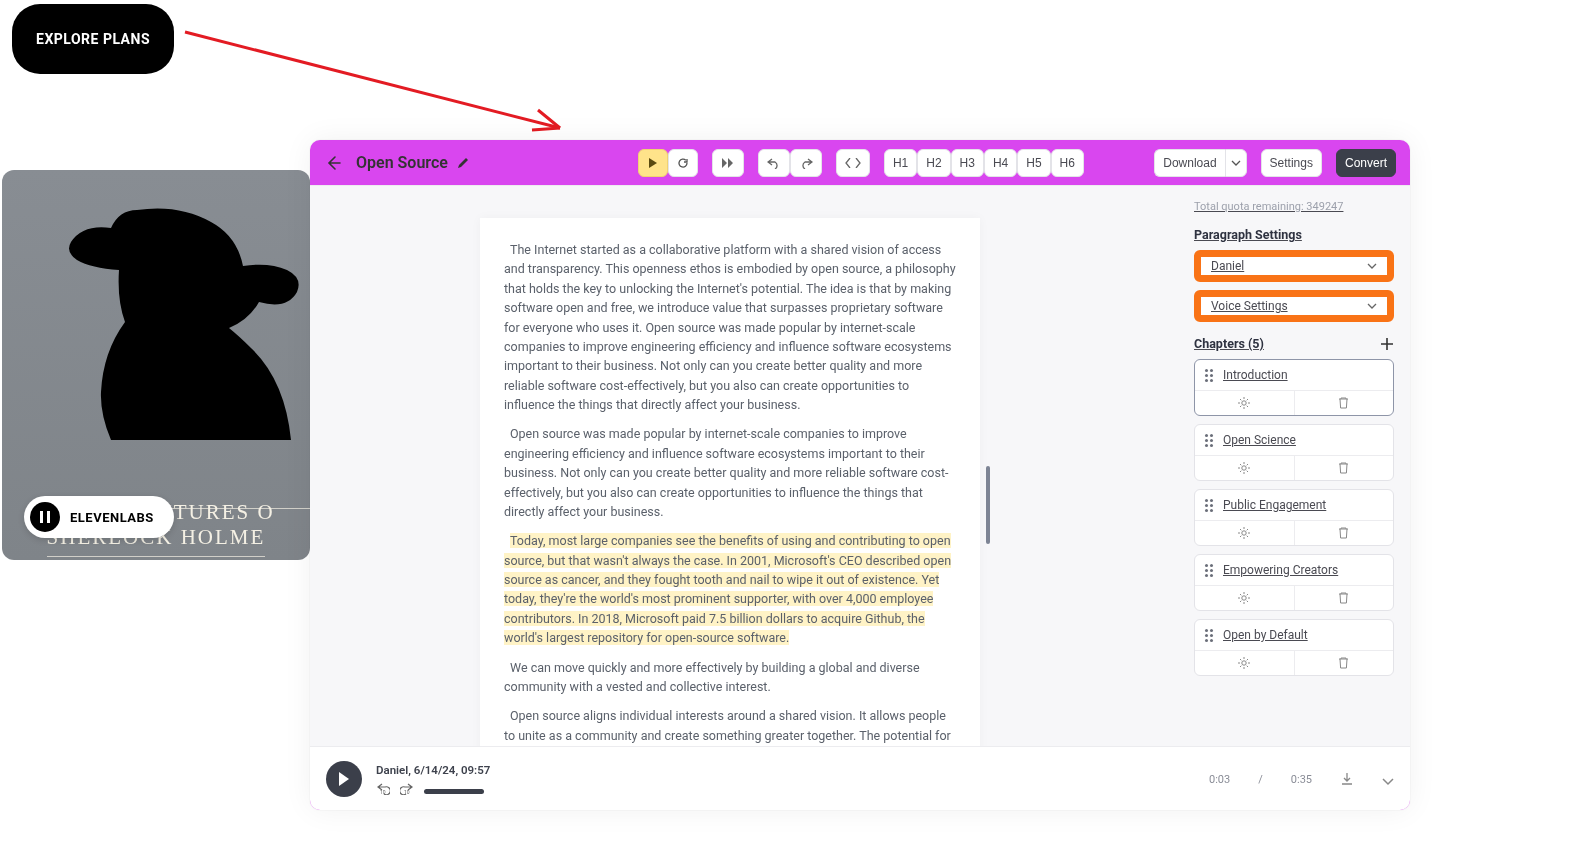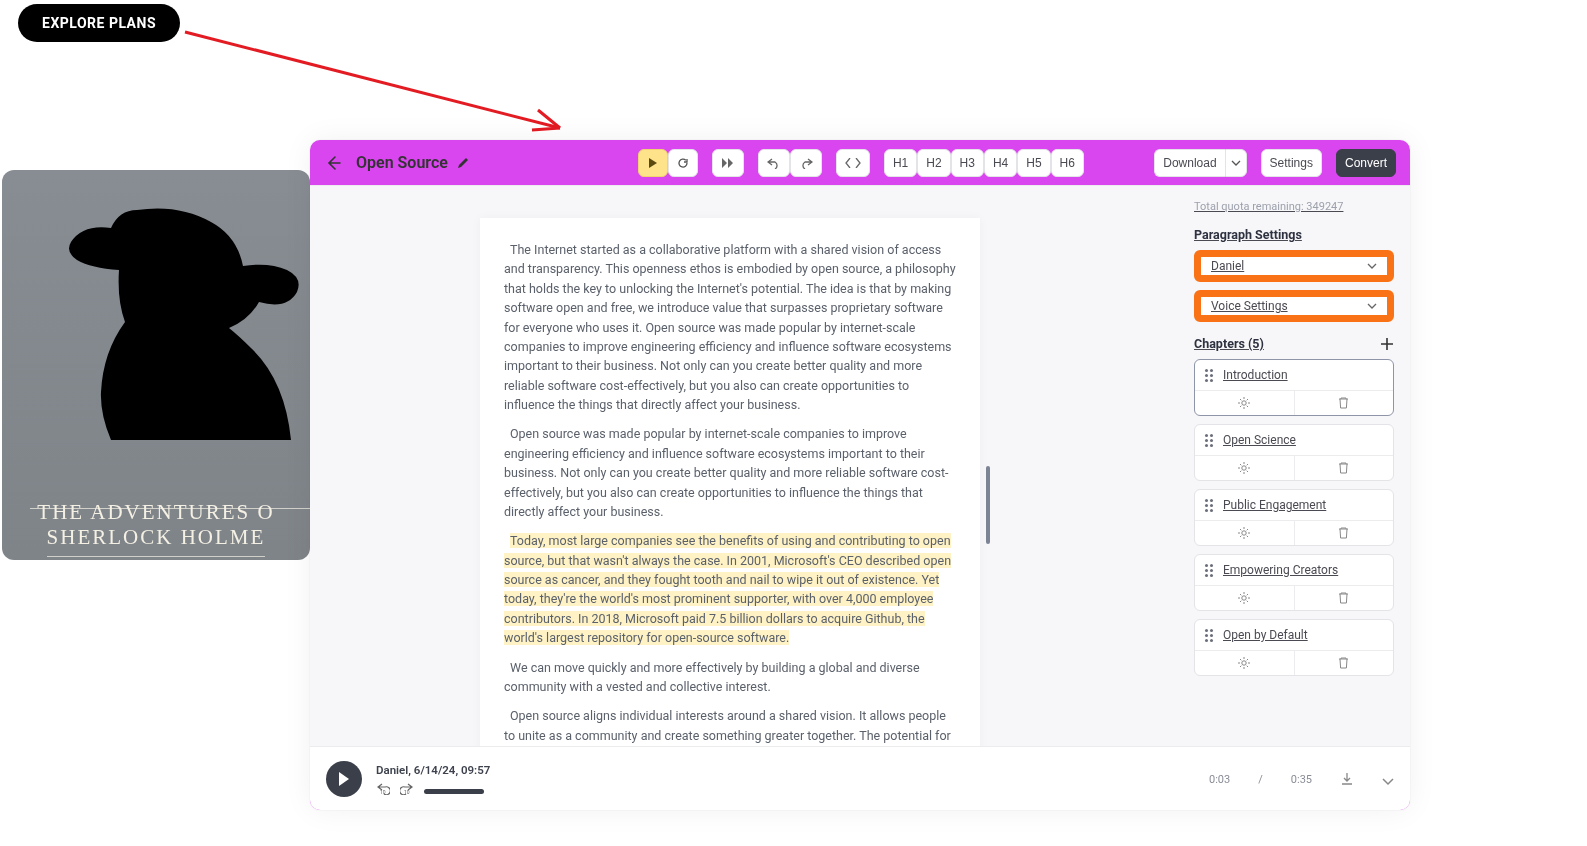--- a/index.html
+++ b/index.html
@@ -6,27 +6,27 @@
   body {
     font-family: -apple-system, BlinkMacSystemFont, "Segoe UI", Roboto, Helvetica, Arial, sans-serif;
     background: #fff;
     width: 1587px;
     height: 846px;
     position: relative;
     overflow: hidden;
   }
   .explore-pill {
     position: absolute;
-    top: 4px; left: 18px;
+    top: 4px; left: 12px;
     background: #000;
     color: #fff;
     font-weight: 700;
     font-size: 14px;
     letter-spacing: .5px;
-    padding: 11px 24px;
+    padding: 27px 24px;
     border-radius: 28px;
   }
   
   .arrow {
     position: absolute;
     top: 20px; left: 180px;
     width: 400px; height: 130px;
     pointer-events: none;
   }
   
@@ -253,20 +253,29 @@
 
 <div class="book-card">
   <svg class="silhouette" viewBox="0 0 260 260">
     <path fill="#000" d="M95 30 q-18 0 -26 18 q-28 -4 -40 14 q-6 10 6 18 q14 8 42 10 q-2 30 6 52 q-22 30 -24 70 q-1 22 10 48 h180 q-6 -60 -40 -92 q-12 -12 -22 -20 q20 -8 30 -26 q28 8 38 -10 q6 -14 -10 -22 q-18 -8 -44 -4 q-6 -30 -32 -44 q-32 -18 -74 -12 z"></path>
   </svg>
   <div class="book-rule"></div>
   <div class="book-text">
     <div class="line1">THE ADVENTURES O</div>
     <div class="line2">SHERLOCK HOLME</div>
     
+  </div>
+  <div class="play-pill">
+    <span class="disc">
+      <svg width="10" height="12" viewBox="0 0 10 12">
+          <rect x="0" y="0" width="3" height="12" fill="#fff"></rect>
+          <rect x="7" y="0" width="3" height="12" fill="#fff"></rect>
+        </svg>
+    </span>
+    <span class="label">ELEVENLABS</span>
   </div>
 </div>
 
 <div class="app">
 
   <div class="topbar">
     <span>
       <svg width="18" height="18" viewBox="0 0 18 18">
           <path d="M11 3 L5 9 L11 15 M5 9 H16" stroke="#333" stroke-width="1.6" fill="none" stroke-linecap="round"></path>
         </svg>

